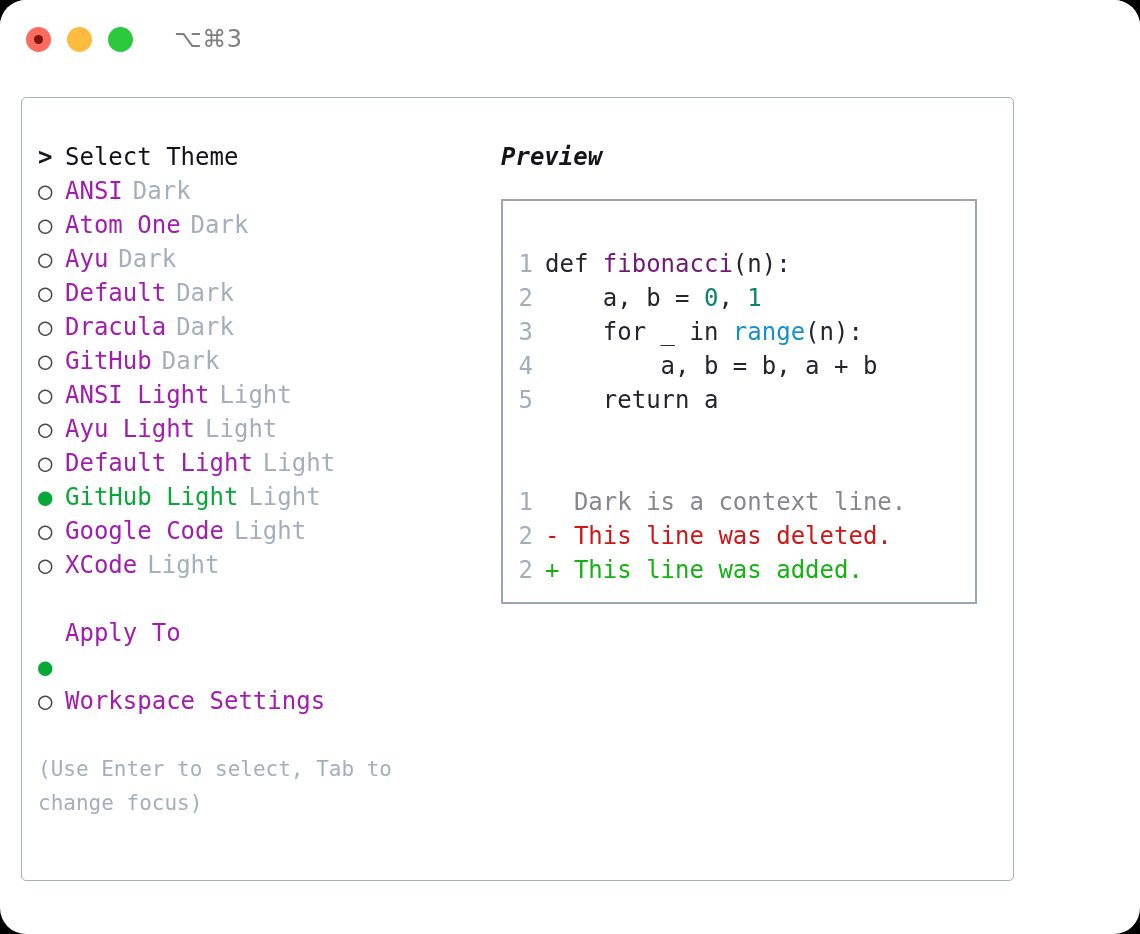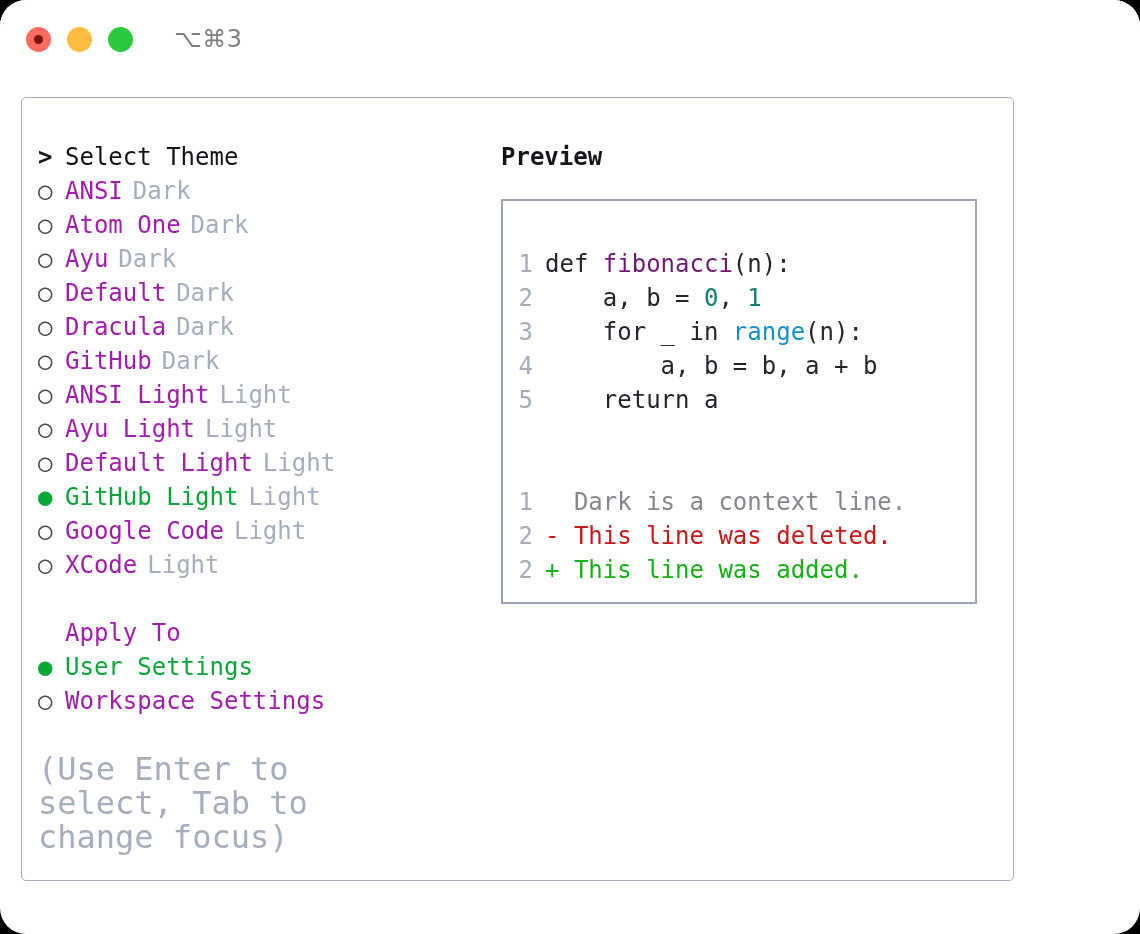--- a/index.html
+++ b/index.html
@@ -95,33 +95,34 @@
 
   .row-title { color: #a21caf; }
   .row-title.bold { font-weight: normal; color: #111118; }
   .row-title.selected { color: #07a838; }
   .row-variant { color: #a4aebc; padding-left: 10px; }
 
   .section-gap { height: 34px; }
 
   .hint {
     margin-top: 34px;
-    font-size: 32px;
+    font-size: 21px;
     line-height: 34px;
     color: #a4aebc;
     width: 400px;
   }
 
   
   .preview-title {
     font-size: 24px;
     font-weight: bold;
     color: #14141a;
     line-height: 34px;
     margin-bottom: 25px;
+    font-style: italic;
   }
   .code-box {
     width: 476px;
     height: 405px;
     border: 2px solid #9ca5b4;
     background: #ffffff;
     padding: 46px 0 0 0;
   }
   .code-line {
     display: flex;
@@ -249,21 +250,20 @@
 
           <div class="section-gap"></div>
 
           <div class="row">
             <span class="marker blank">&nbsp;</span>
             <span class="row-title">Apply To</span>
           </div>
 
           <div class="row">
             <span class="marker radio-on">●</span>
-            <span class="row-title selected">User Settings</span>
           </div>
 
           <div class="row">
             <span class="marker radio-off">○</span>
             <span class="row-title">Workspace Settings</span>
           </div>
 
           <div class="hint">(Use Enter to select, Tab to change focus)</div>
         </div>
 

